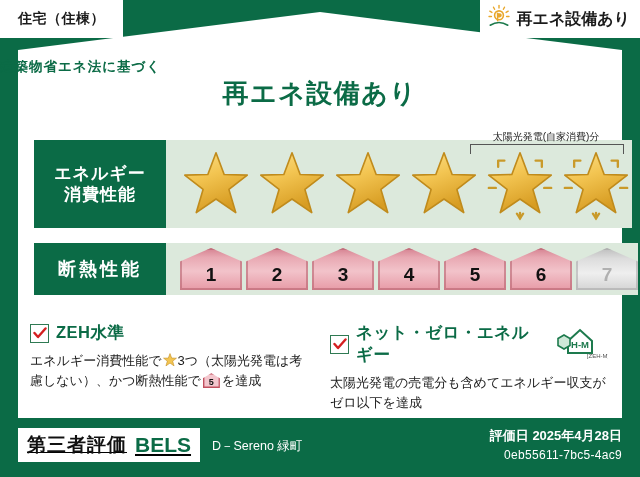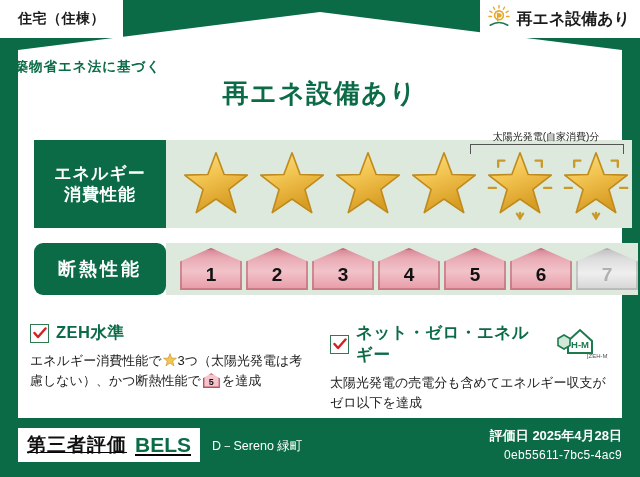--- a/index.html
+++ b/index.html
@@ -50,21 +50,21 @@
   .row{position:absolute;display:flex;align-items:stretch;}
   .row-energy{left:34px;top:140px;width:572px;height:88px;}
   .row-insul {left:34px;top:243px;width:572px;height:52px;}
 
   .row-label{
     background:#0b6b46;color:#ffffff;
     display:flex;flex-direction:column;align-items:center;justify-content:center;
     font-weight:bold;flex:0 0 132px;line-height:1.25;
   }
   .row-energy .row-label{font-size:17px;letter-spacing:1px;}
-  .row-insul  .row-label{font-size:18px;letter-spacing:3px;border-radius:9px;}
+  .row-insul  .row-label{font-size:18px;letter-spacing:3px;}
 
   .row-value{
     flex:1;background:#dce9dc;position:relative;
     display:flex;align-items:center;
   }
 
   
   .stars{display:flex;align-items:center;gap:4px;padding-left:14px;}
   .star-wrap{position:relative;width:72px;height:70px;}
   .star{

